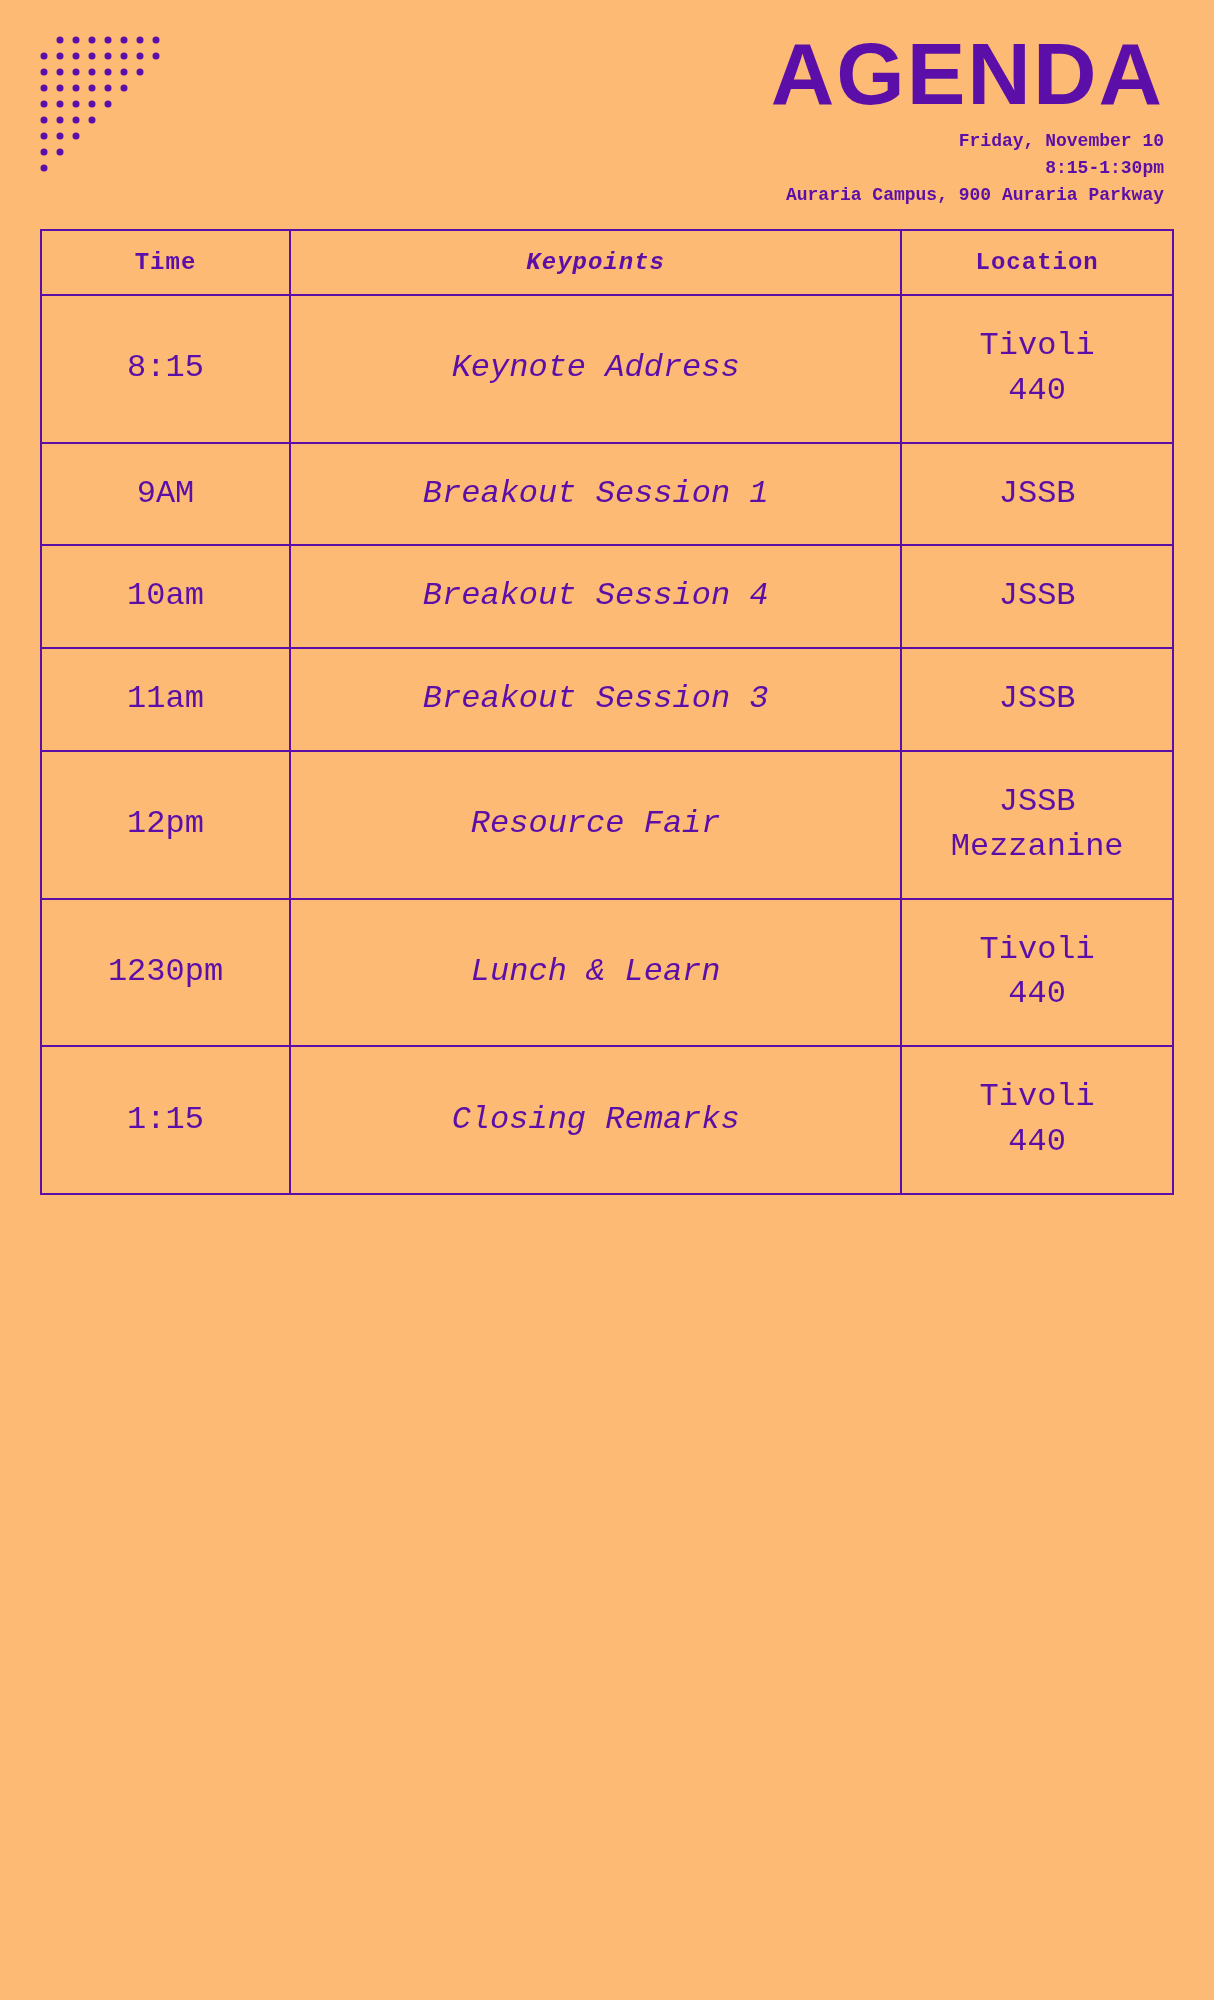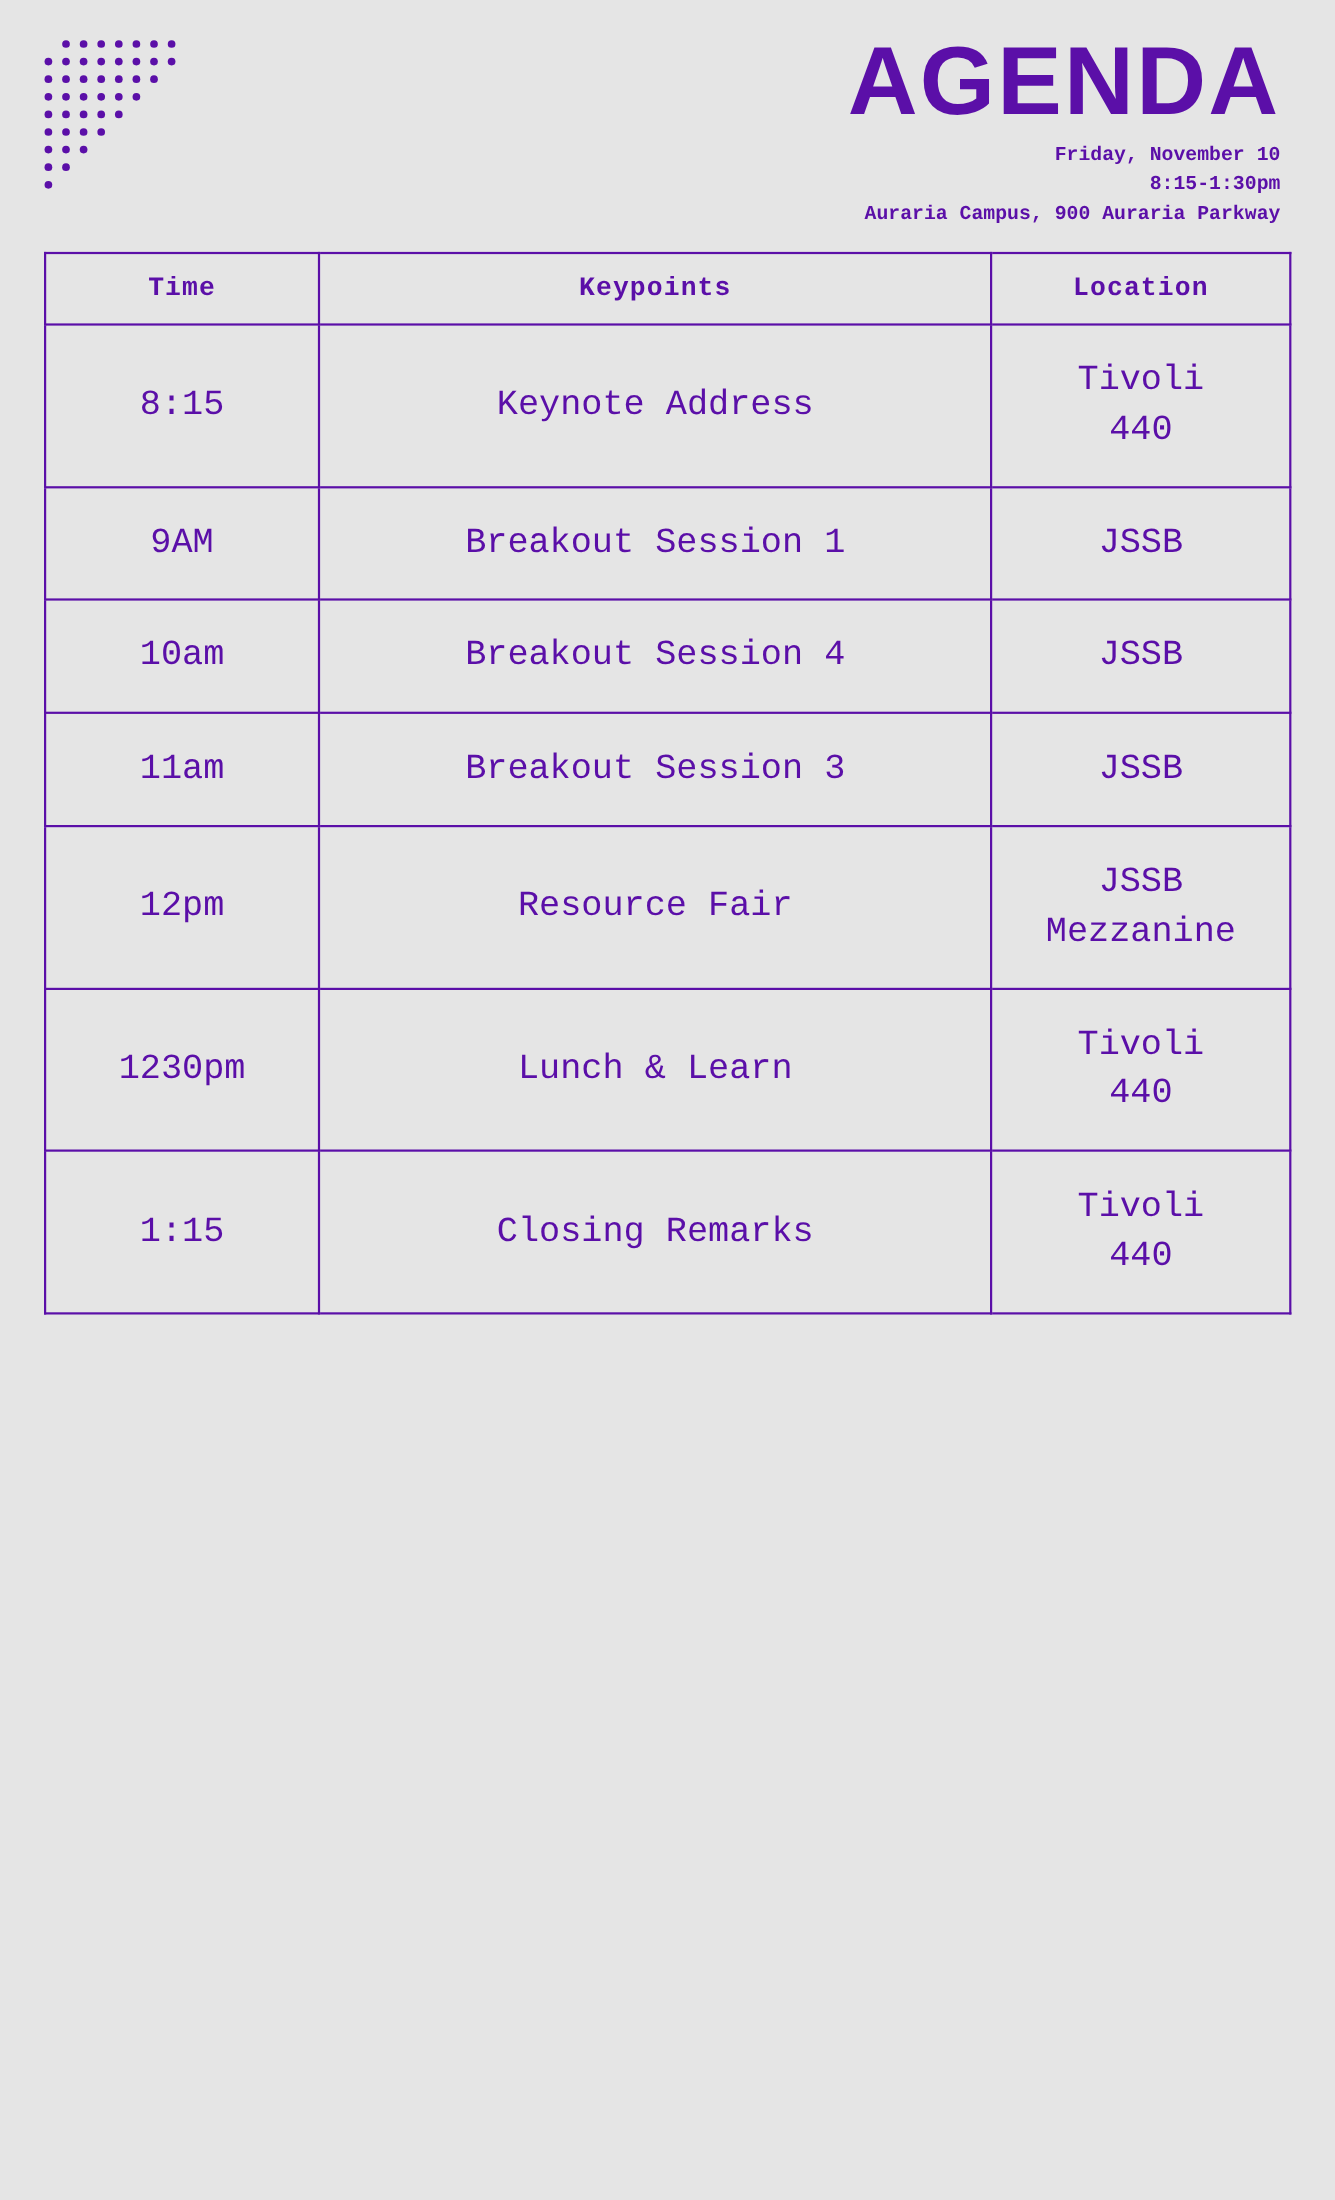--- a/index.html
+++ b/index.html
@@ -13,21 +13,21 @@
       min-height: 2000px;
       background: #ffffff;
       font-family: 'Courier New', Courier, monospace;
       position: relative;
       overflow-x: hidden;
     }
 
     .page-container {
       width: 1214px;
       min-height: 2000px;
-      background: #e5e5e5;
+      background: #fdba74;
       padding: 30px 40px 40px 40px;
       position: relative;
     }
 
     
     .dot-pattern {
       position: absolute;
       top: 30px;
       left: 30px;
       width: 160px;
@@ -93,20 +93,21 @@
       padding: 28px 15px;
       line-height: 1.4;
     }
 
     .col-time {
       width: 22%;
     }
 
     .col-keypoints {
       width: 54%;
+      font-style: italic;
     }
 
     .col-location {
       width: 24%;
       margin-top: 29px;
     }
   </style>
 </head>
 <body>
 

